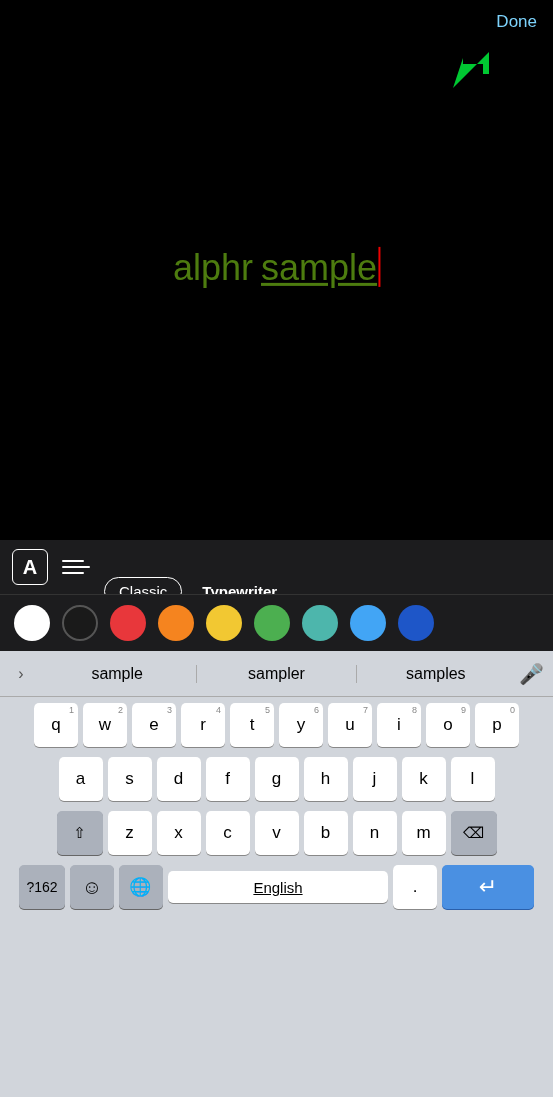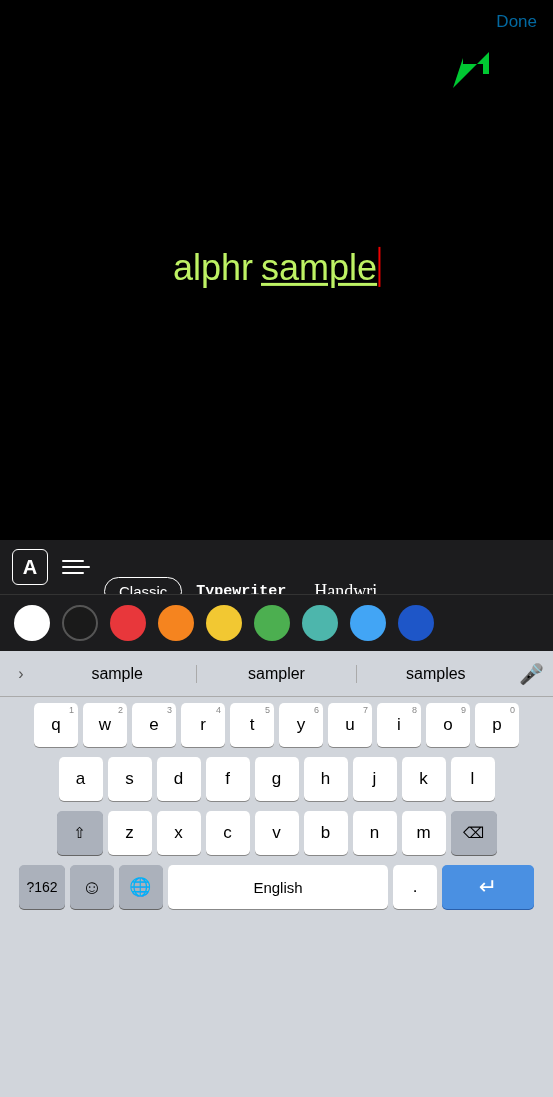--- a/index.html
+++ b/index.html
@@ -17,21 +17,21 @@
     .canvas-area {
       background: #000;
       position: relative;
       flex: 0 0 540px;
     }
 
     .done-button {
       position: absolute;
       top: 12px;
       right: 16px;
-      color: #0369a1;
+      color: #7dd3fc;
       font-size: 17px;
       font-weight: 400;
       cursor: pointer;
     }
 
     .arrow-icon {
       position: absolute;
       top: 44px;
       right: 56px;
     }
@@ -39,21 +39,21 @@
     .arrow-icon svg {
       width: 52px;
       height: 52px;
     }
 
     .text-content {
       position: absolute;
       top: 50%;
       left: 50%;
       transform: translate(-50%, -55%);
-      color: #bef264;
+      color: #4d7c0f;
       font-size: 36px;
       font-weight: 400;
       white-space: nowrap;
       display: flex;
       align-items: flex-end;
     }
 
     .text-normal {
       margin-right: 8px;
     }
@@ -117,20 +117,21 @@
       border-radius: 1px;
     }
 
     .toolbar-align-icon div:nth-child(1) { width: 22px; }
     .toolbar-align-icon div:nth-child(2) { width: 28px; }
     .toolbar-align-icon div:nth-child(3) { width: 22px; }
 
     .style-options {
       display: flex;
       align-items: center;
+      gap: 6px;
       flex: 1;
       overflow: hidden;
       margin-top: 48px;
     }
 
     .style-option {
       padding: 5px 14px;
       border-radius: 20px;
       cursor: pointer;
       white-space: nowrap;
@@ -138,21 +139,21 @@
     }
 
     .style-option.classic {
       border: 1.5px solid #fff;
       color: #fff;
       font-weight: 400;
     }
 
     .style-option.typewriter {
       color: #fff;
-      font-family: Liberation Mono, monospace;
+      font-family: Liberation Sans, sans-serif;
       font-weight: 700;
       border: none;
     }
 
     .style-option.handwriting {
       color: #fff;
       font-family: 'Brush Script MT', cursive;
       font-size: 18px;
       border: none;
     }
@@ -293,21 +294,21 @@
       font-size: 15px;
       height: 44px;
       box-shadow: 0 1px 0 #666;
     }
 
     .key-shift { width: 46px; }
     .key-backspace { width: 46px; }
     .key-numbers { width: 46px; font-size: 14px; }
     .key-emoji { width: 44px; font-size: 20px; }
     .key-globe { width: 44px; font-size: 18px; }
-    .key-space { flex: 1; max-width: 220px; height: 44px; font-size: 15px; }
+    .key-space { flex: 1; max-width: 220px; height: 32px; font-size: 15px; text-decoration: underline; }
     .key-period { width: 44px; height: 44px; background: #fff; font-size: 17px; box-shadow: 0 1px 0 #888; border-radius: 5px; display: flex; align-items: center; justify-content: center; cursor: pointer; }
     .key-return {
       width: 92px;
       height: 44px;
       background: #4a90e2;
       border-radius: 5px;
       display: flex;
       align-items: center;
       justify-content: center;
       cursor: pointer;
@@ -347,21 +348,20 @@
     <span>A</span>
   </div>
   <div class="toolbar-align-icon">
     <div></div>
     <div></div>
     <div></div>
   </div>
   <div class="style-options">
     <div class="style-option classic">Classic</div>
     <div class="style-option typewriter">Typewriter</div>
-    <div class="style-option handwriting">Handwri...</div>
   </div>
 </div>
 
 <div class="color-picker">
   <div class="color-swatch white"></div>
   <div class="color-swatch black"></div>
   <div class="color-swatch red"></div>
   <div class="color-swatch orange"></div>
   <div class="color-swatch yellow"></div>
   <div class="color-swatch green"></div>

